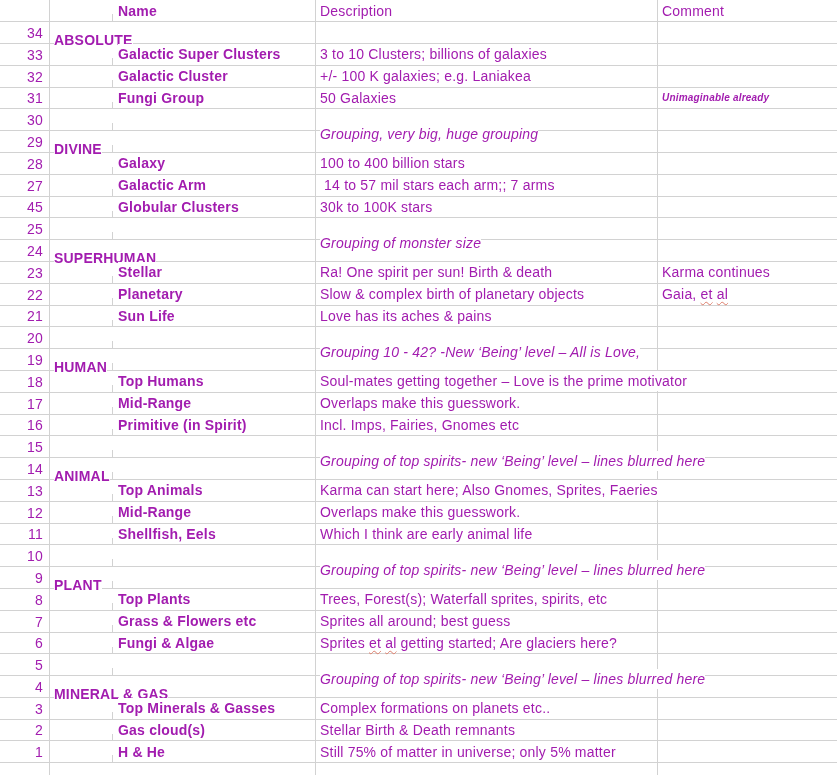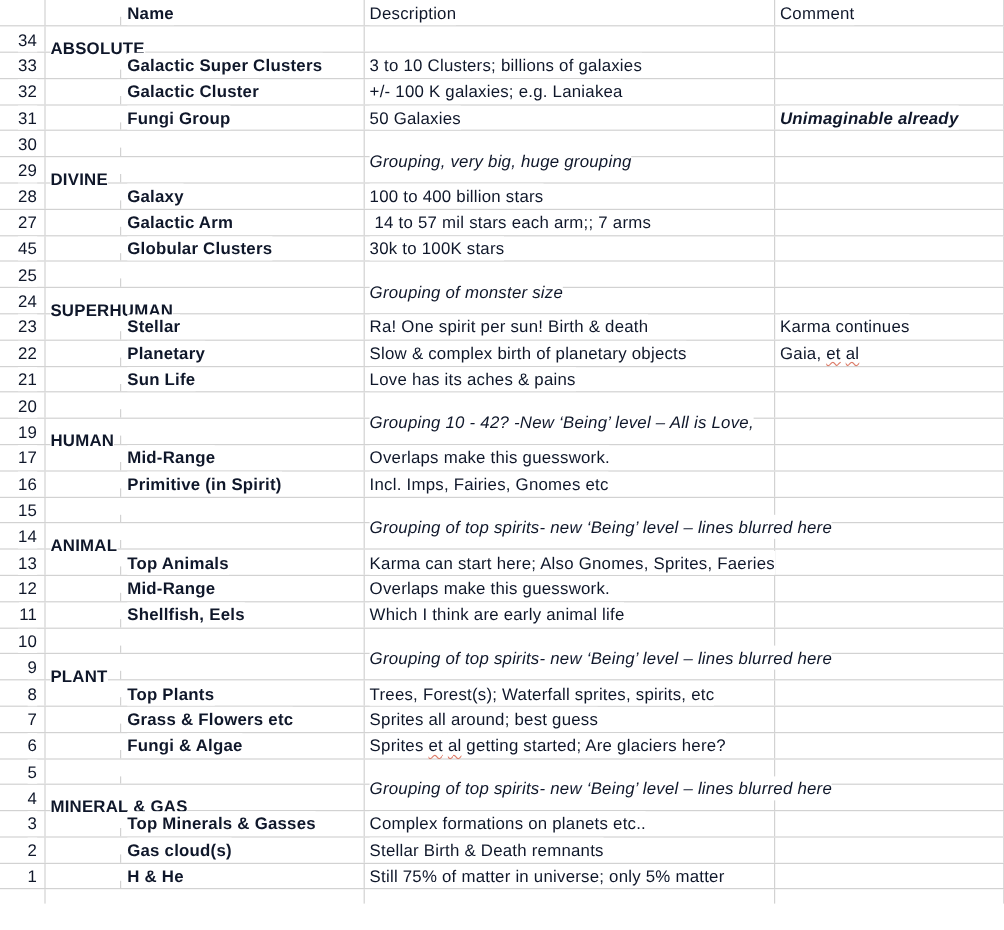--- a/index.html
+++ b/index.html
@@ -1,38 +1,38 @@
 <!DOCTYPE html>
 <html style="--grid: #d2d2d2; --squiggle: #dd7e6b;"><head>
 <meta charset="utf-8">
 <style>
   html,body{margin:0;padding:0;background:#fff;}
   .sheet{
     position:relative;width:837px;height:775px;overflow:hidden;background:#fff;
-    font-family:"Liberation Sans", sans-serif;font-size:14px;color:#0f172a;
+    font-family:"Liberation Sans", sans-serif;font-size:14px;color:#a21caf;
   }
   .row{display:flex;height:21.8px;box-sizing:border-box;border-bottom:1px solid var(--grid,#d2d2d2);}
   .row.header{height:22.2px;}
   .row.filler{height:11.6px;border-bottom:none;}
   .cell{
     box-sizing:border-box;flex:none;display:flex;align-items:center;
     border-right:1px solid var(--grid,#d2d2d2);overflow:visible;
   }
-  .c-num {width:38px;justify-content:flex-end;padding-right:6px;}
+  .c-num {width:50px;justify-content:flex-end;padding-right:6px;align-items:flex-end;}
   .c-cat {width:63px;padding-left:4px;margin-top:14px;}
   .c-name{width:203px;padding-left:5px;}
   .c-desc{width:342px;padding-left:4px;}
   .c-com {width:191px;padding-left:4px;}
   .txt{
     position:relative;z-index:1;background:#fff;white-space:pre;
     line-height:20px;letter-spacing:0.2px;
   }
   .bold{font-weight:bold;}
   .italic{font-style:italic;margin-top:28px;}
-  .bi{font-weight:bold;font-style:italic;font-size:14px;}
+  .bi{font-weight:bold;font-style:italic;font-size:10px;}
   .sq{
     text-decoration:underline;
     text-decoration-style:wavy;
     text-decoration-color:var(--squiggle,#dd7e6b);
     text-decoration-thickness:1px;
     text-underline-offset:2px;
   }
 </style>
 </head>
 <body>
@@ -249,20 +249,33 @@
       </div>
       <div class="cell c-cat">
         <span class="txt bold">HUMAN</span>
       </div>
       <div class="cell c-name"></div>
       <div class="cell c-desc"></div>
       <div class="cell c-com"></div>
     </div>
     <div class="row">
       <div class="cell c-num">
+        <span class="txt">18</span>
+      </div>
+      <div class="cell c-cat"></div>
+      <div class="cell c-name">
+        <span class="txt bold">Top Humans</span>
+      </div>
+      <div class="cell c-desc">
+        <span class="txt">Soul-mates getting together – Love is the prime motivator</span>
+      </div>
+      <div class="cell c-com"></div>
+    </div>
+    <div class="row">
+      <div class="cell c-num">
         <span class="txt">17</span>
       </div>
       <div class="cell c-cat"></div>
       <div class="cell c-name">
         <span class="txt bold">Mid-Range</span>
       </div>
       <div class="cell c-desc">
         <span class="txt">Overlaps make this guesswork.</span>
       </div>
       <div class="cell c-com"></div>

